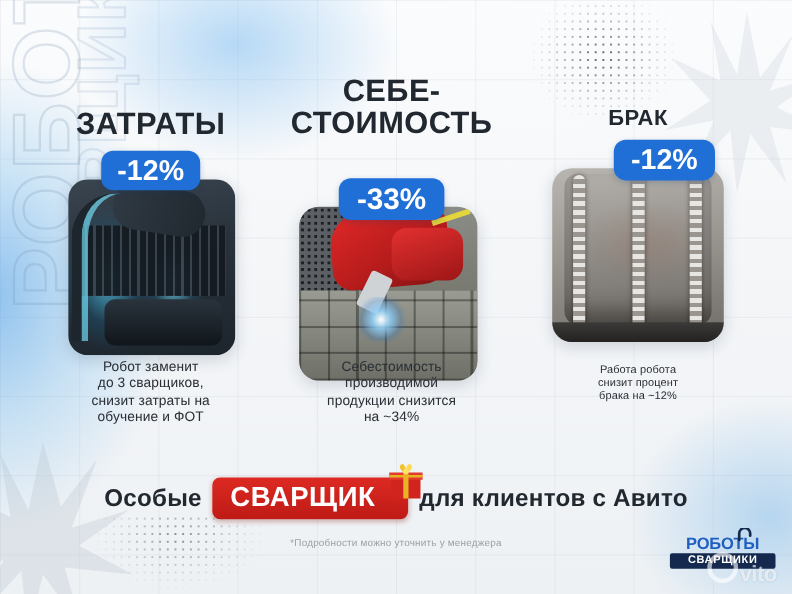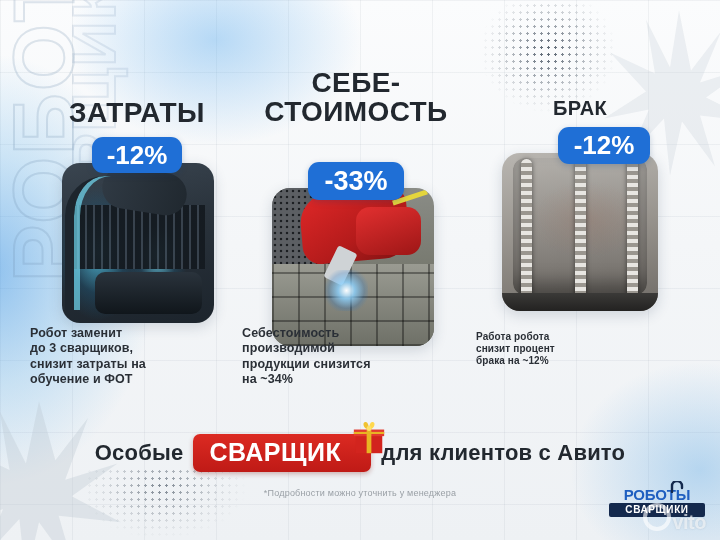--- a/index.html
+++ b/index.html
@@ -87,22 +87,22 @@
     border-radius:11px;display:flex;align-items:center;justify-content:center;
     box-shadow:0 2px 6px rgba(20,60,110,.22);
     z-index:3;
   }
   .photo{
     position:absolute;border-radius:18px;overflow:hidden;
     box-shadow:0 4px 14px rgba(40,60,90,.18);
   }
   .photo .inner{position:absolute;inset:0;}
   .caption{
-    position:absolute;text-align:left;color:#2a2f36;
-    font-weight:700;line-height:1.22;letter-spacing:.1px;
+    position:absolute;text-align:center;color:#2a2f36;
+    font-weight:400;line-height:1.22;letter-spacing:.1px;
   }
 
   
   .ph1{
     background:
       radial-gradient(ellipse 60px 90px at 24% 56%,rgba(90,220,255,.75) 0%,rgba(25,120,170,.25) 45%,rgba(0,0,0,0) 75%),
       radial-gradient(ellipse 38px 60px at 63% 58%,rgba(120,230,255,.8) 0%,rgba(30,130,180,.2) 50%,rgba(0,0,0,0) 78%),
       linear-gradient(170deg,#3a4550 0%,#2a333c 40%,#1c242c 100%);
   }
   .ph1 .rack{

